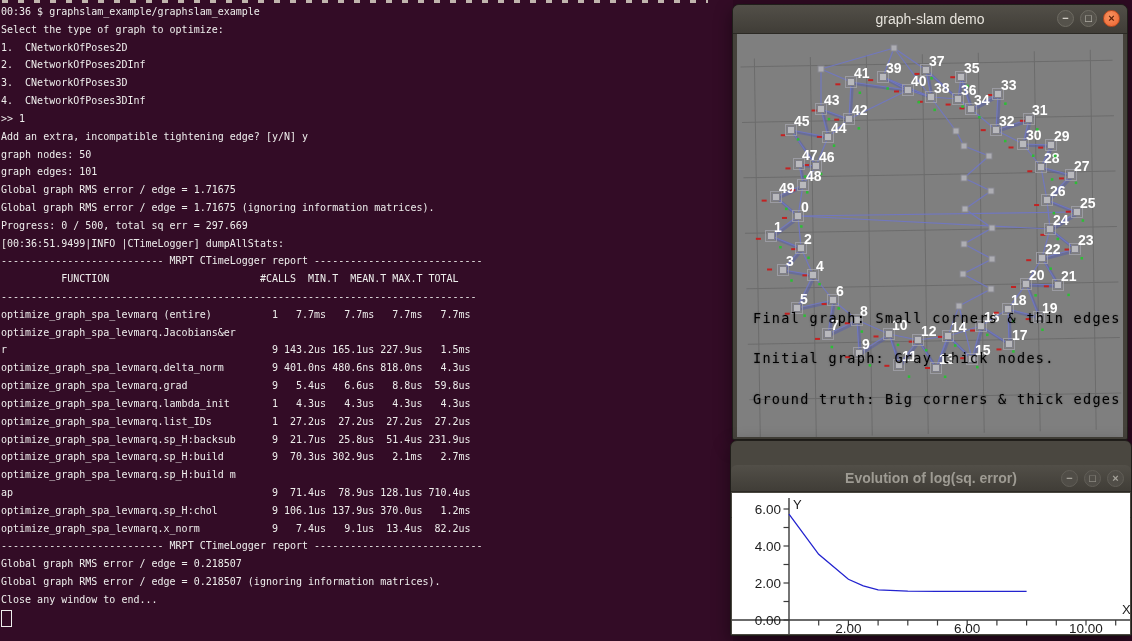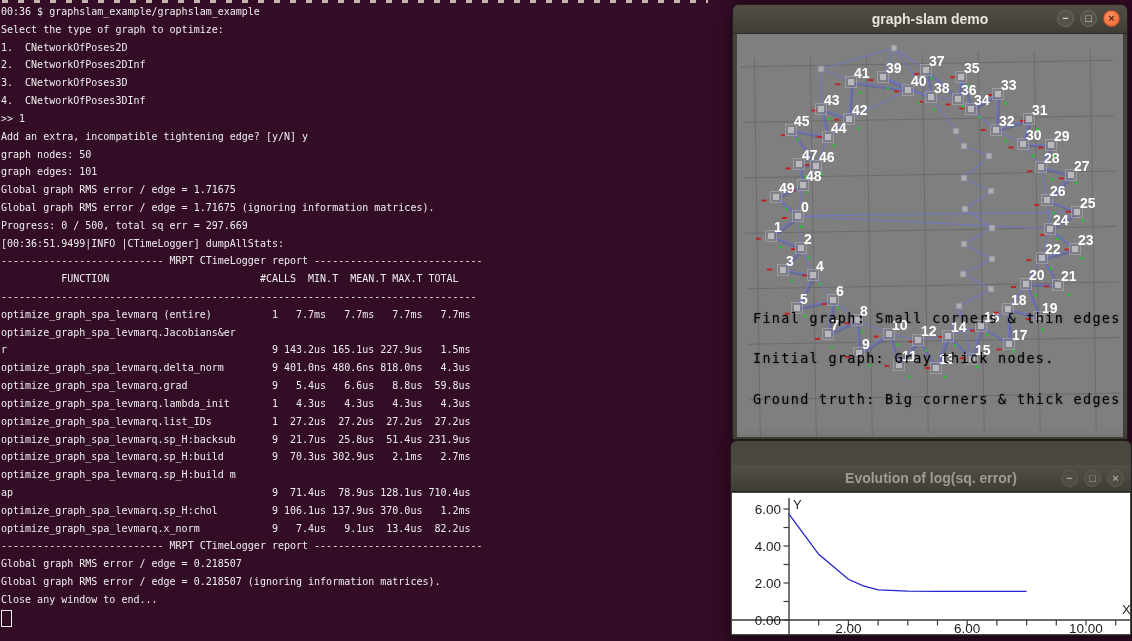--- a/index.html
+++ b/index.html
@@ -29,21 +29,21 @@
   }
   
   .xwin{position:absolute;border:1px solid #201e1a;border-radius:7px 7px 2px 2px;
         box-shadow:0 6px 18px rgba(0,0,0,.45);}
   .titlebar{
     height:28px;border-radius:6px 6px 0 0;
     background:linear-gradient(#524f48,#403d37);
     border-bottom:1px solid #2c2a25;
     display:flex;align-items:center;justify-content:center;position:relative;
   }
-  .titlebar .title{font-size:14px;font-weight:bold;color:#e6e3dc;}
+  .titlebar .title{font-size:14px;font-weight:normal;color:#e6e3dc;}
   .titlebar.dim .title{color:#9e9b93;font-weight:bold;}
   .winbtns{position:absolute;right:7px;top:5px;display:flex;gap:6px;}
   .wbtn{width:17px;height:17px;border-radius:50%;
         background:#55524b;border:1px solid #6e6b62;box-sizing:border-box;
         display:flex;align-items:center;justify-content:center;
         font-size:11px;line-height:1;color:#d8d5cc;font-weight:bold;}
   .wbtn.close{background:radial-gradient(circle at 40% 35%,#f9935f,#ec6330);border-color:#bc4a1e;color:#5e2008;}
   .wbtn.dim{background:#504d47;border-color:#615e57;color:#a5a29a;}
   
   .gwindow{left:732px;top:4px;width:394px;height:434px;background:#45423b;}

